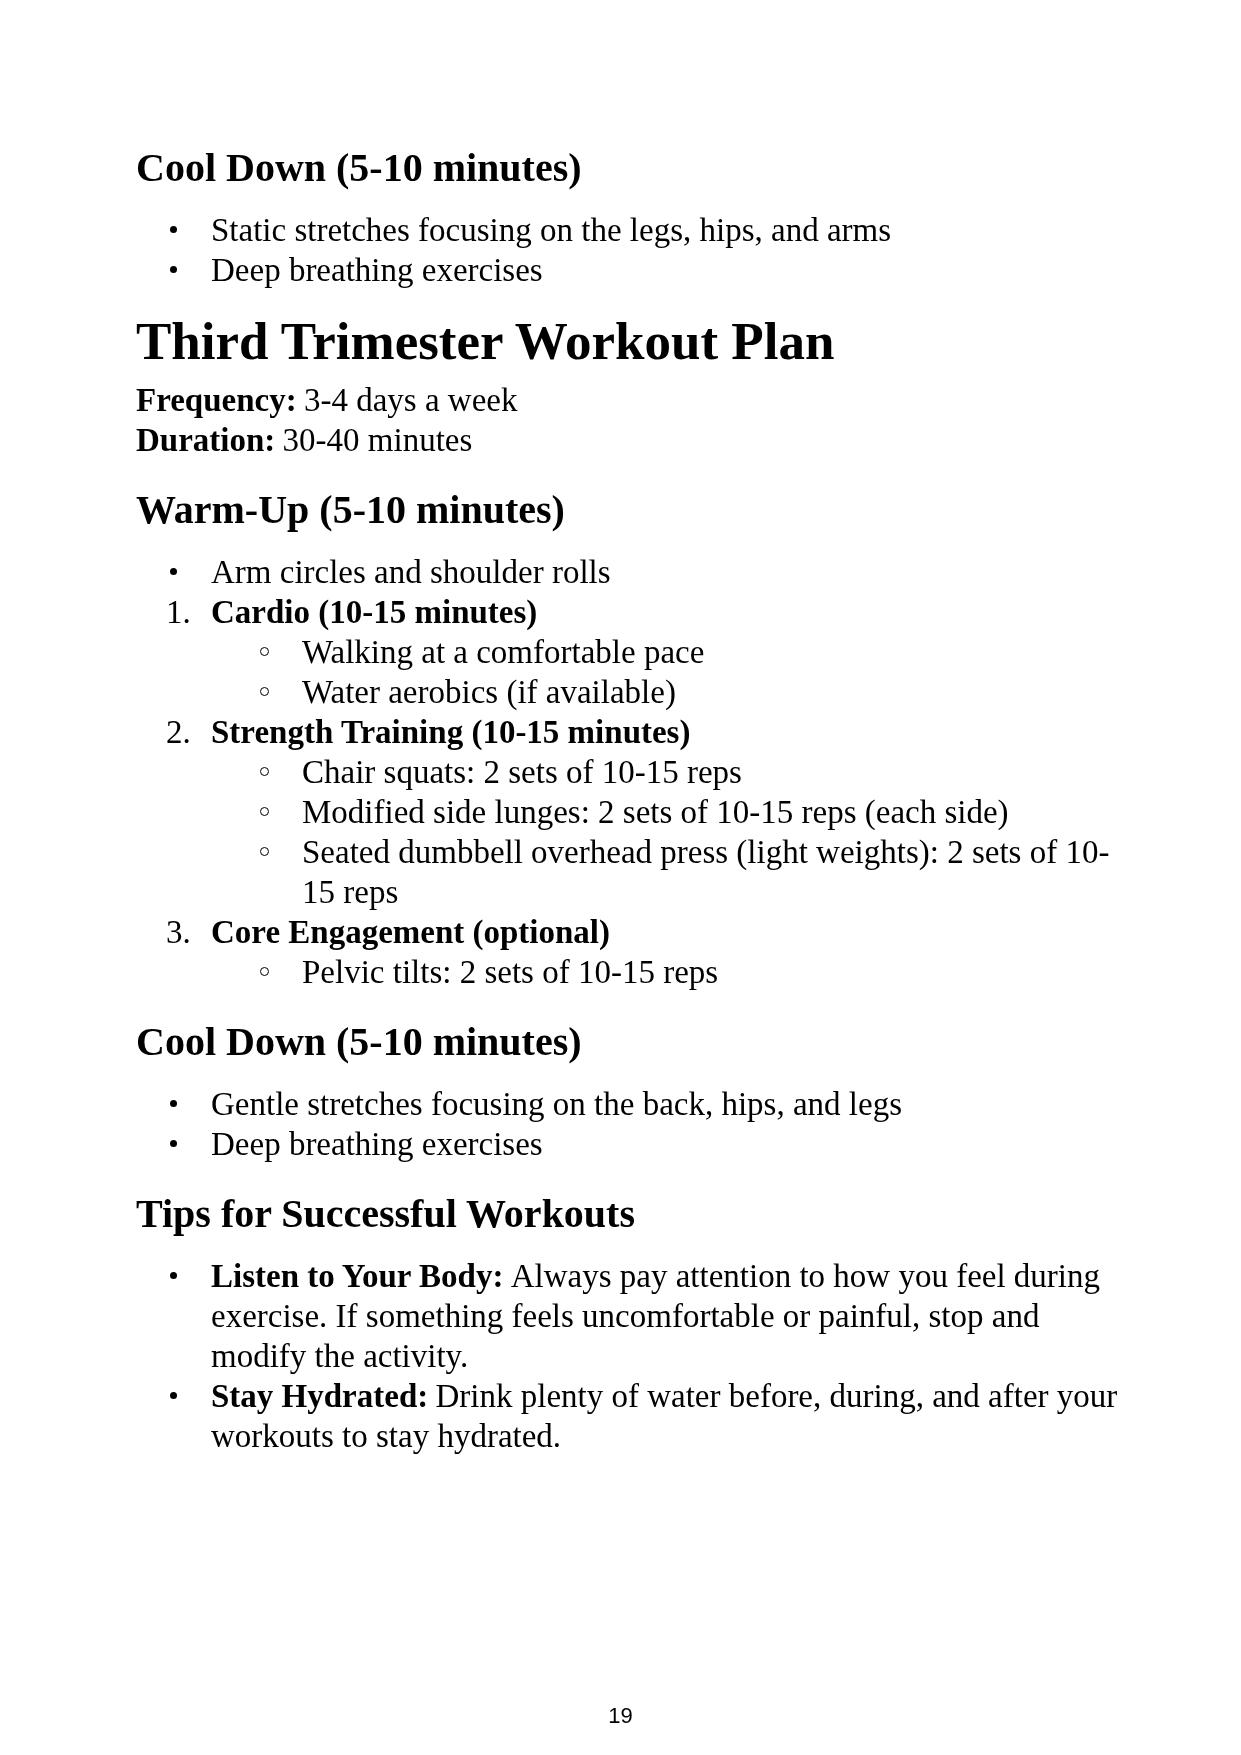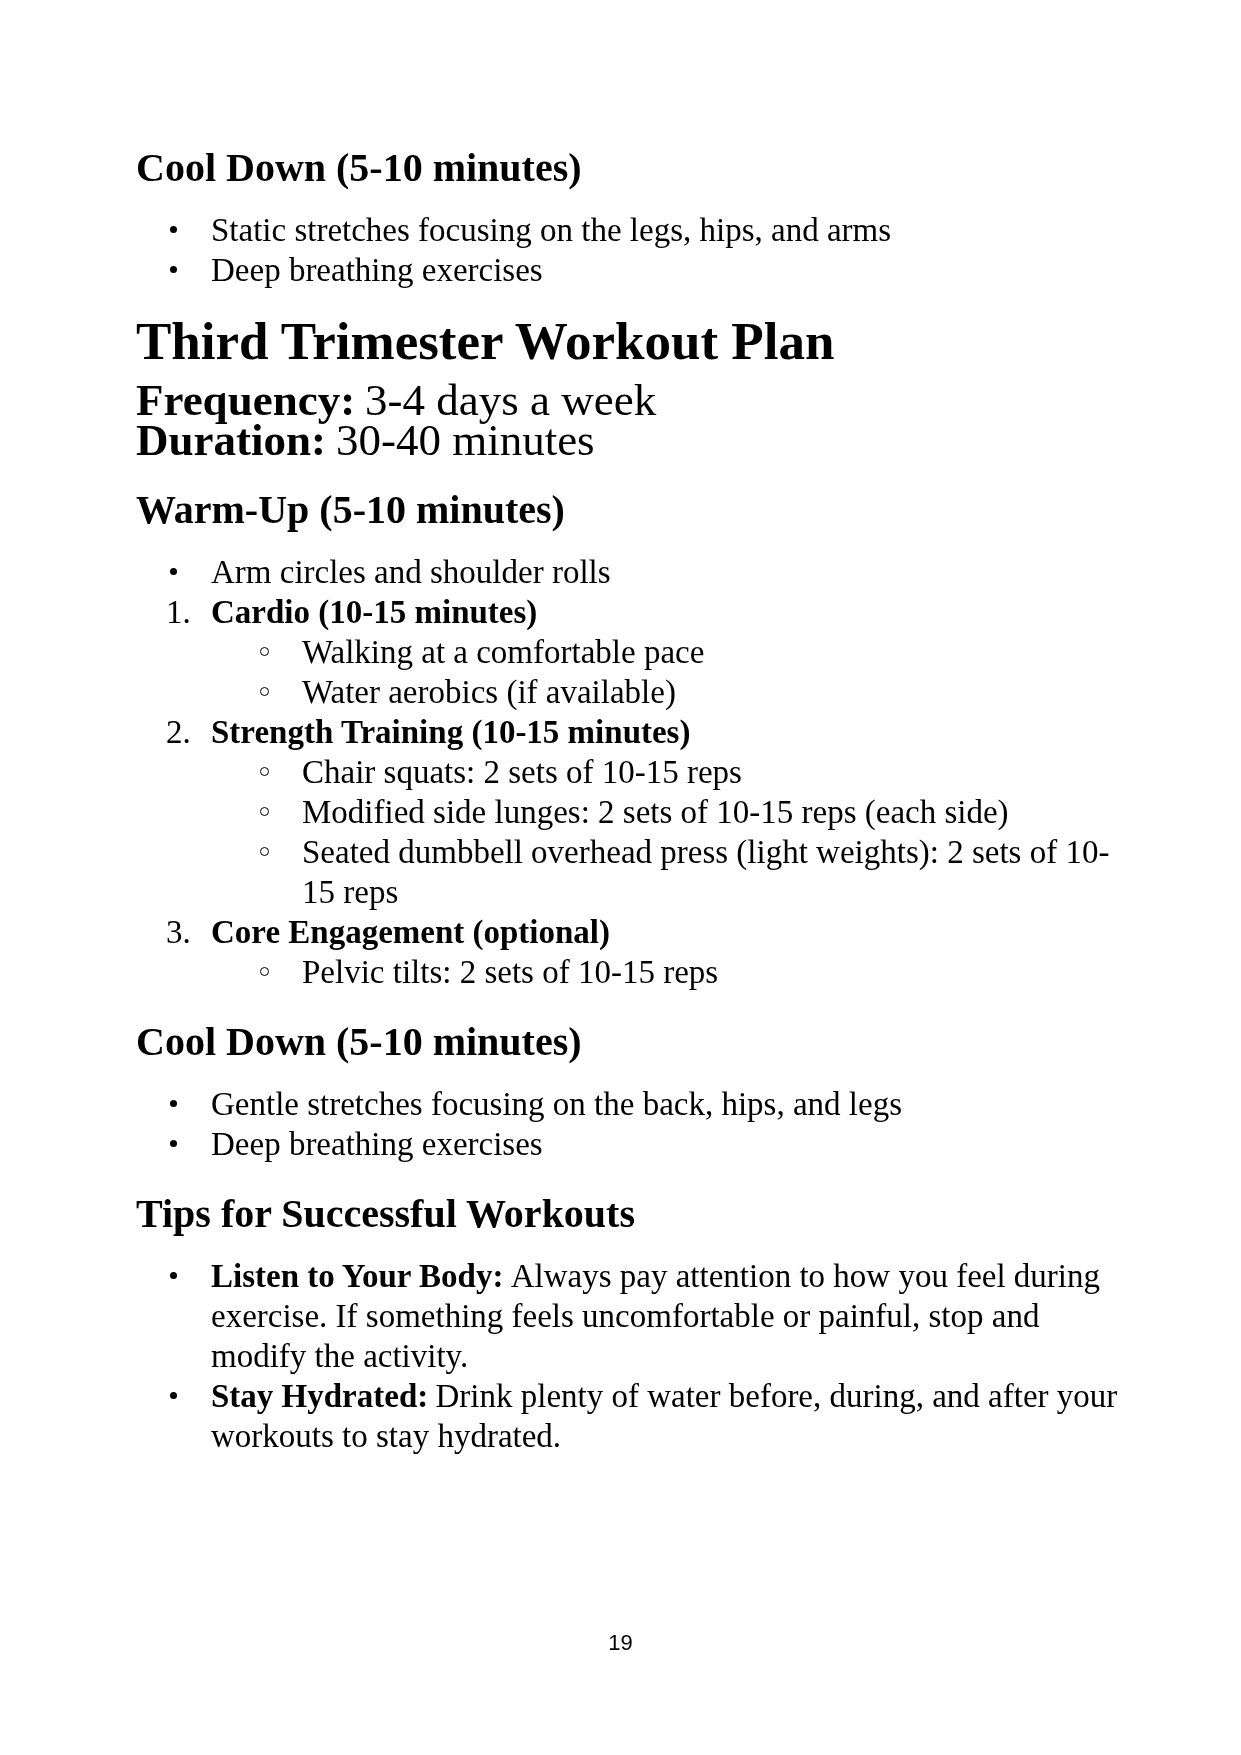--- a/index.html
+++ b/index.html
@@ -22,40 +22,40 @@
     font-size: 53px;
     line-height: 54px;
     margin: 24px 0 12px 0;
   }
   h2 {
     font-size: 40px;
     line-height: 48px;
     margin: 26px 0 18px 0;
   }
   h2.first { margin-top: 0; }
-  p.meta { margin: 0; font-size: 45px; line-height: 40px; }
+  p.meta { margin: 0; font-size: 33px; line-height: 40px; }
   .bold { font-weight: bold; }
   .val { margin-left: 0.22em; }
   ul, ol { list-style: none; margin: 0; padding: 0; }
   li { display: flex; align-items: flex-start; font-size: 33px; line-height: 40px; }
   .m1 { flex: 0 0 75px; box-sizing: border-box; padding-left: 34px; }
   .dot {
     display: block; width: 7px; height: 7px; border-radius: 50%;
     background: #000; margin-top: 16px;
   }
   .num { flex: 0 0 75px; box-sizing: border-box; padding-left: 30px; }
   .m2 { flex: 0 0 91px; box-sizing: border-box; padding-left: 49px; }
   .circ {
     display: block; width: 9px; height: 9px; border-radius: 50%;
     border: 1.5px solid #000; box-sizing: border-box; margin-top: 15px;
     background: transparent;
   }
   .t { flex: 1 1 auto; min-width: 0; }
   .footer {
-    position: absolute; top: 1630px; left: 0; right: 0;
+    position: absolute; top: 1703px; left: 0; right: 0;
     text-align: center;
     font-family: "Liberation Sans", sans-serif;
     font-size: 22px; line-height: 26px; color: #000;
   }
 </style>
 </head>
 <body>
 
 <div class="page">
   <div class="content">

